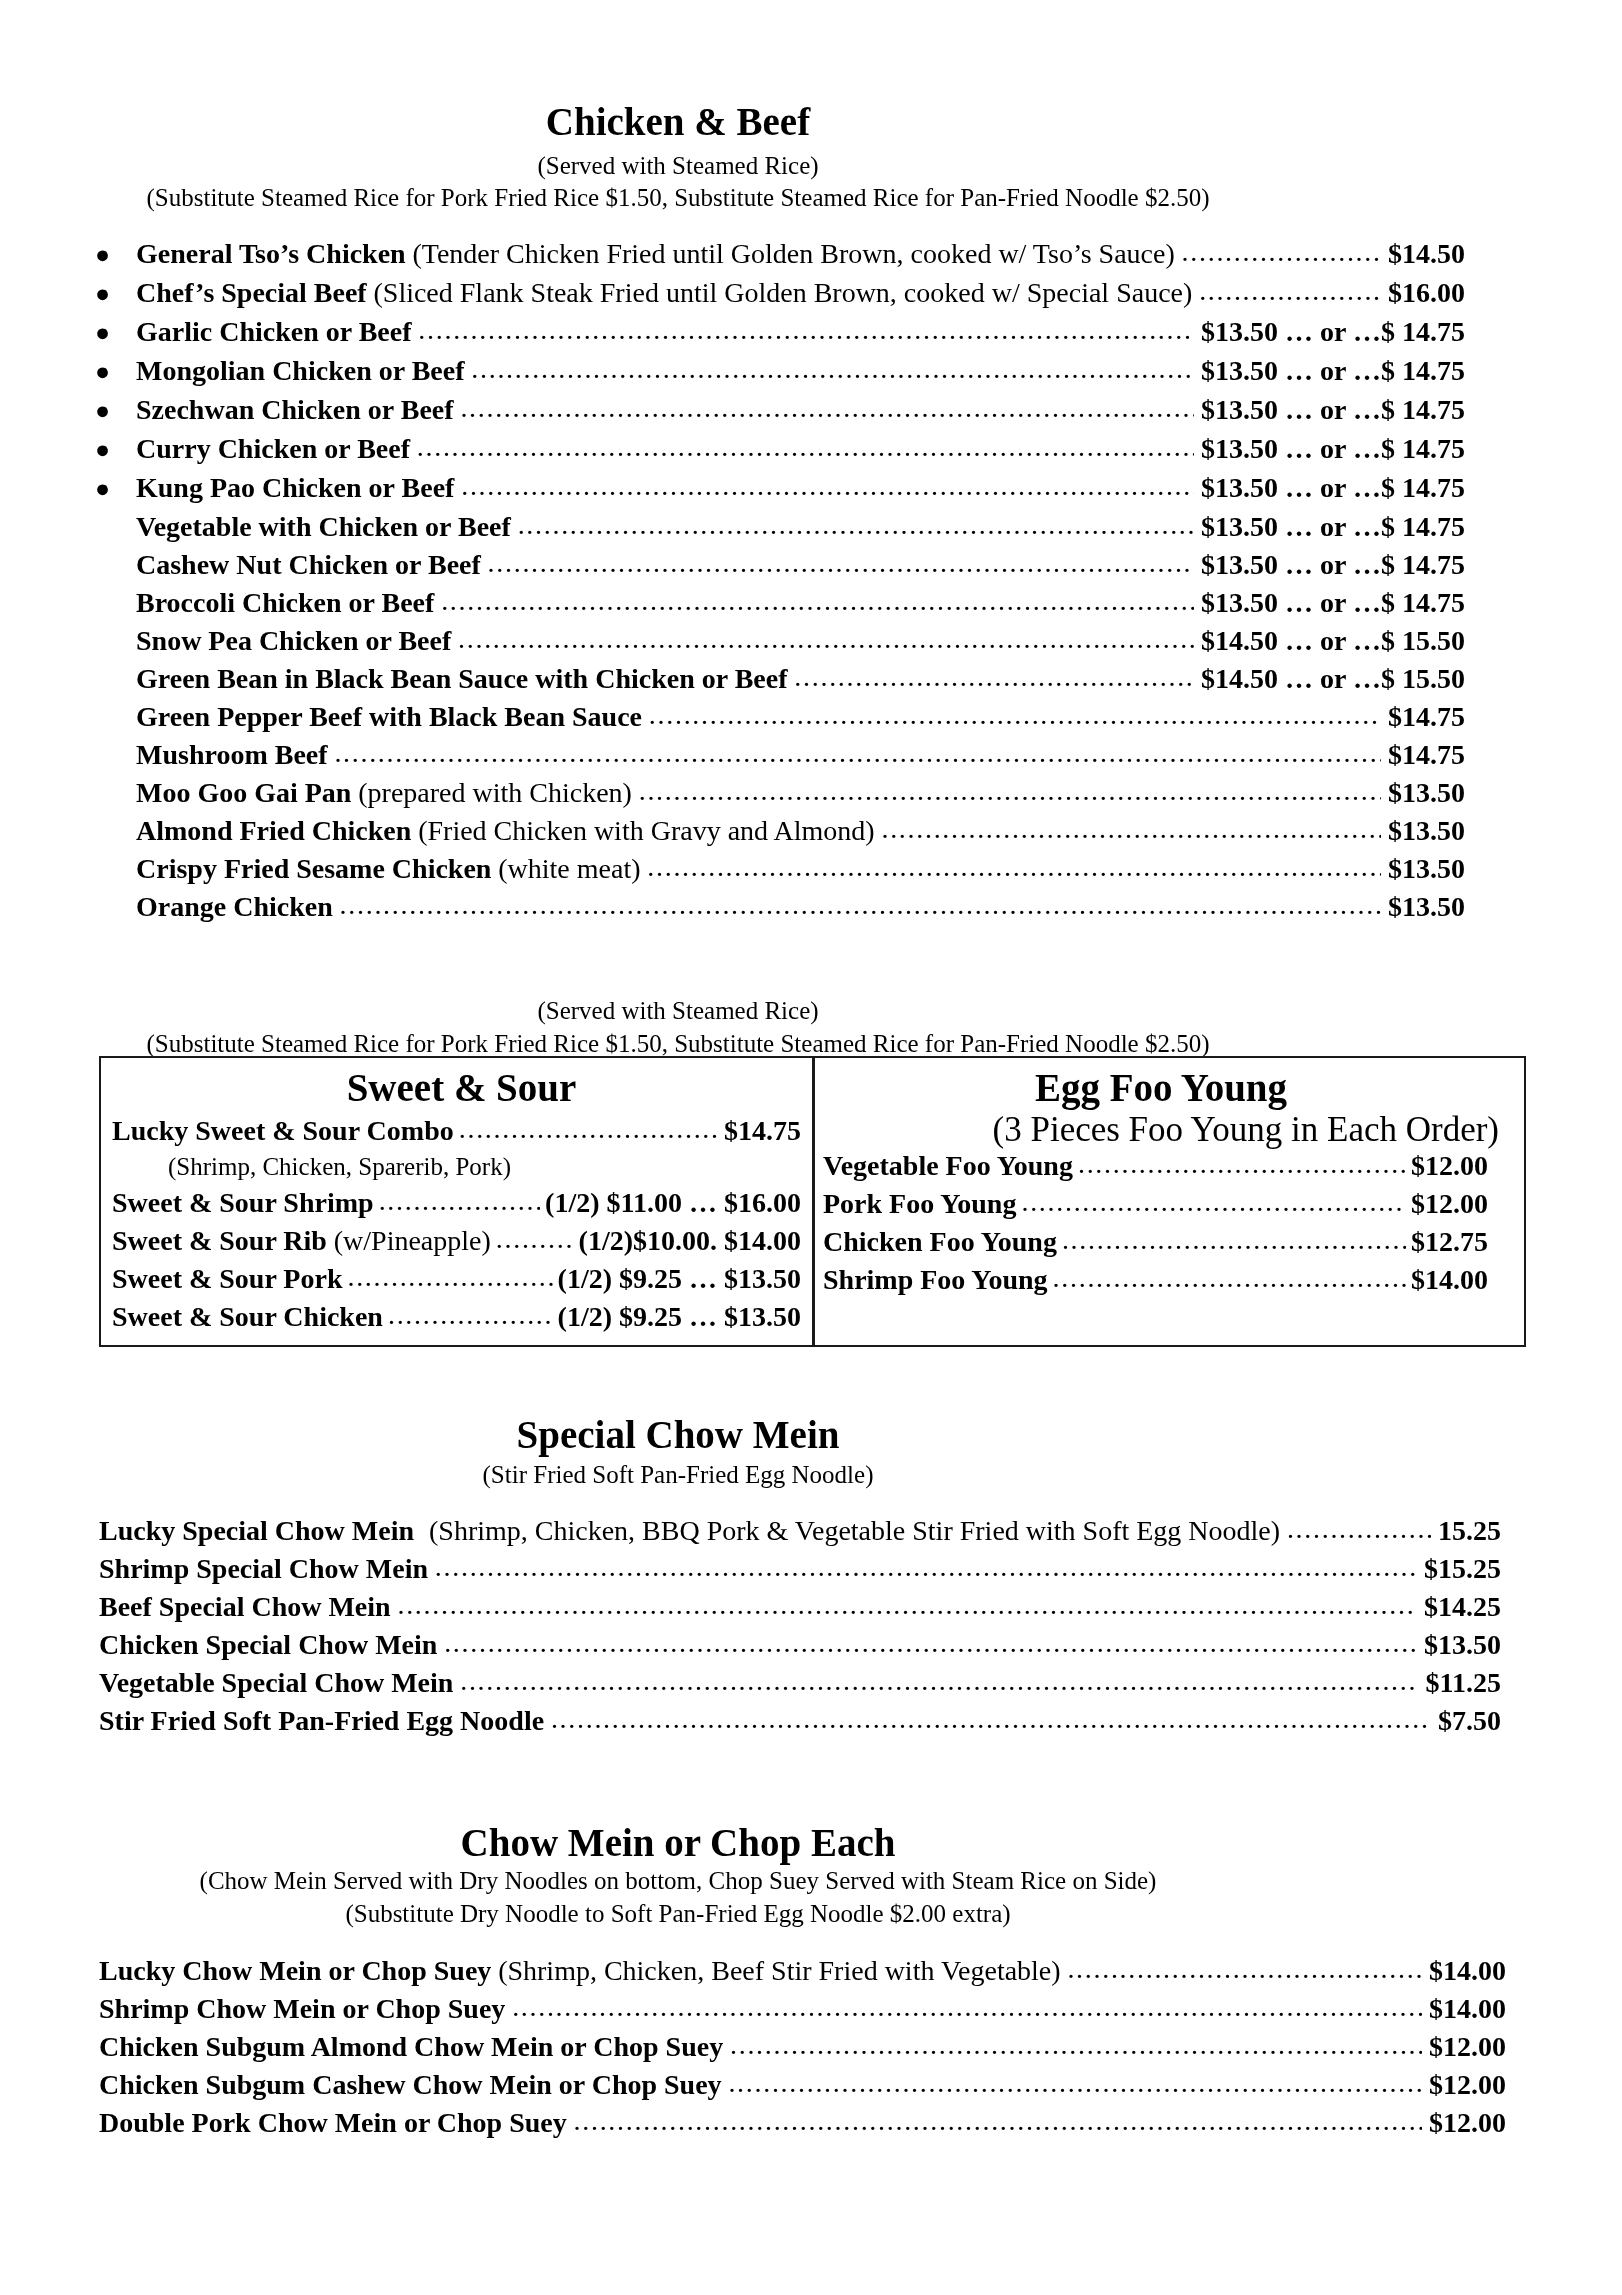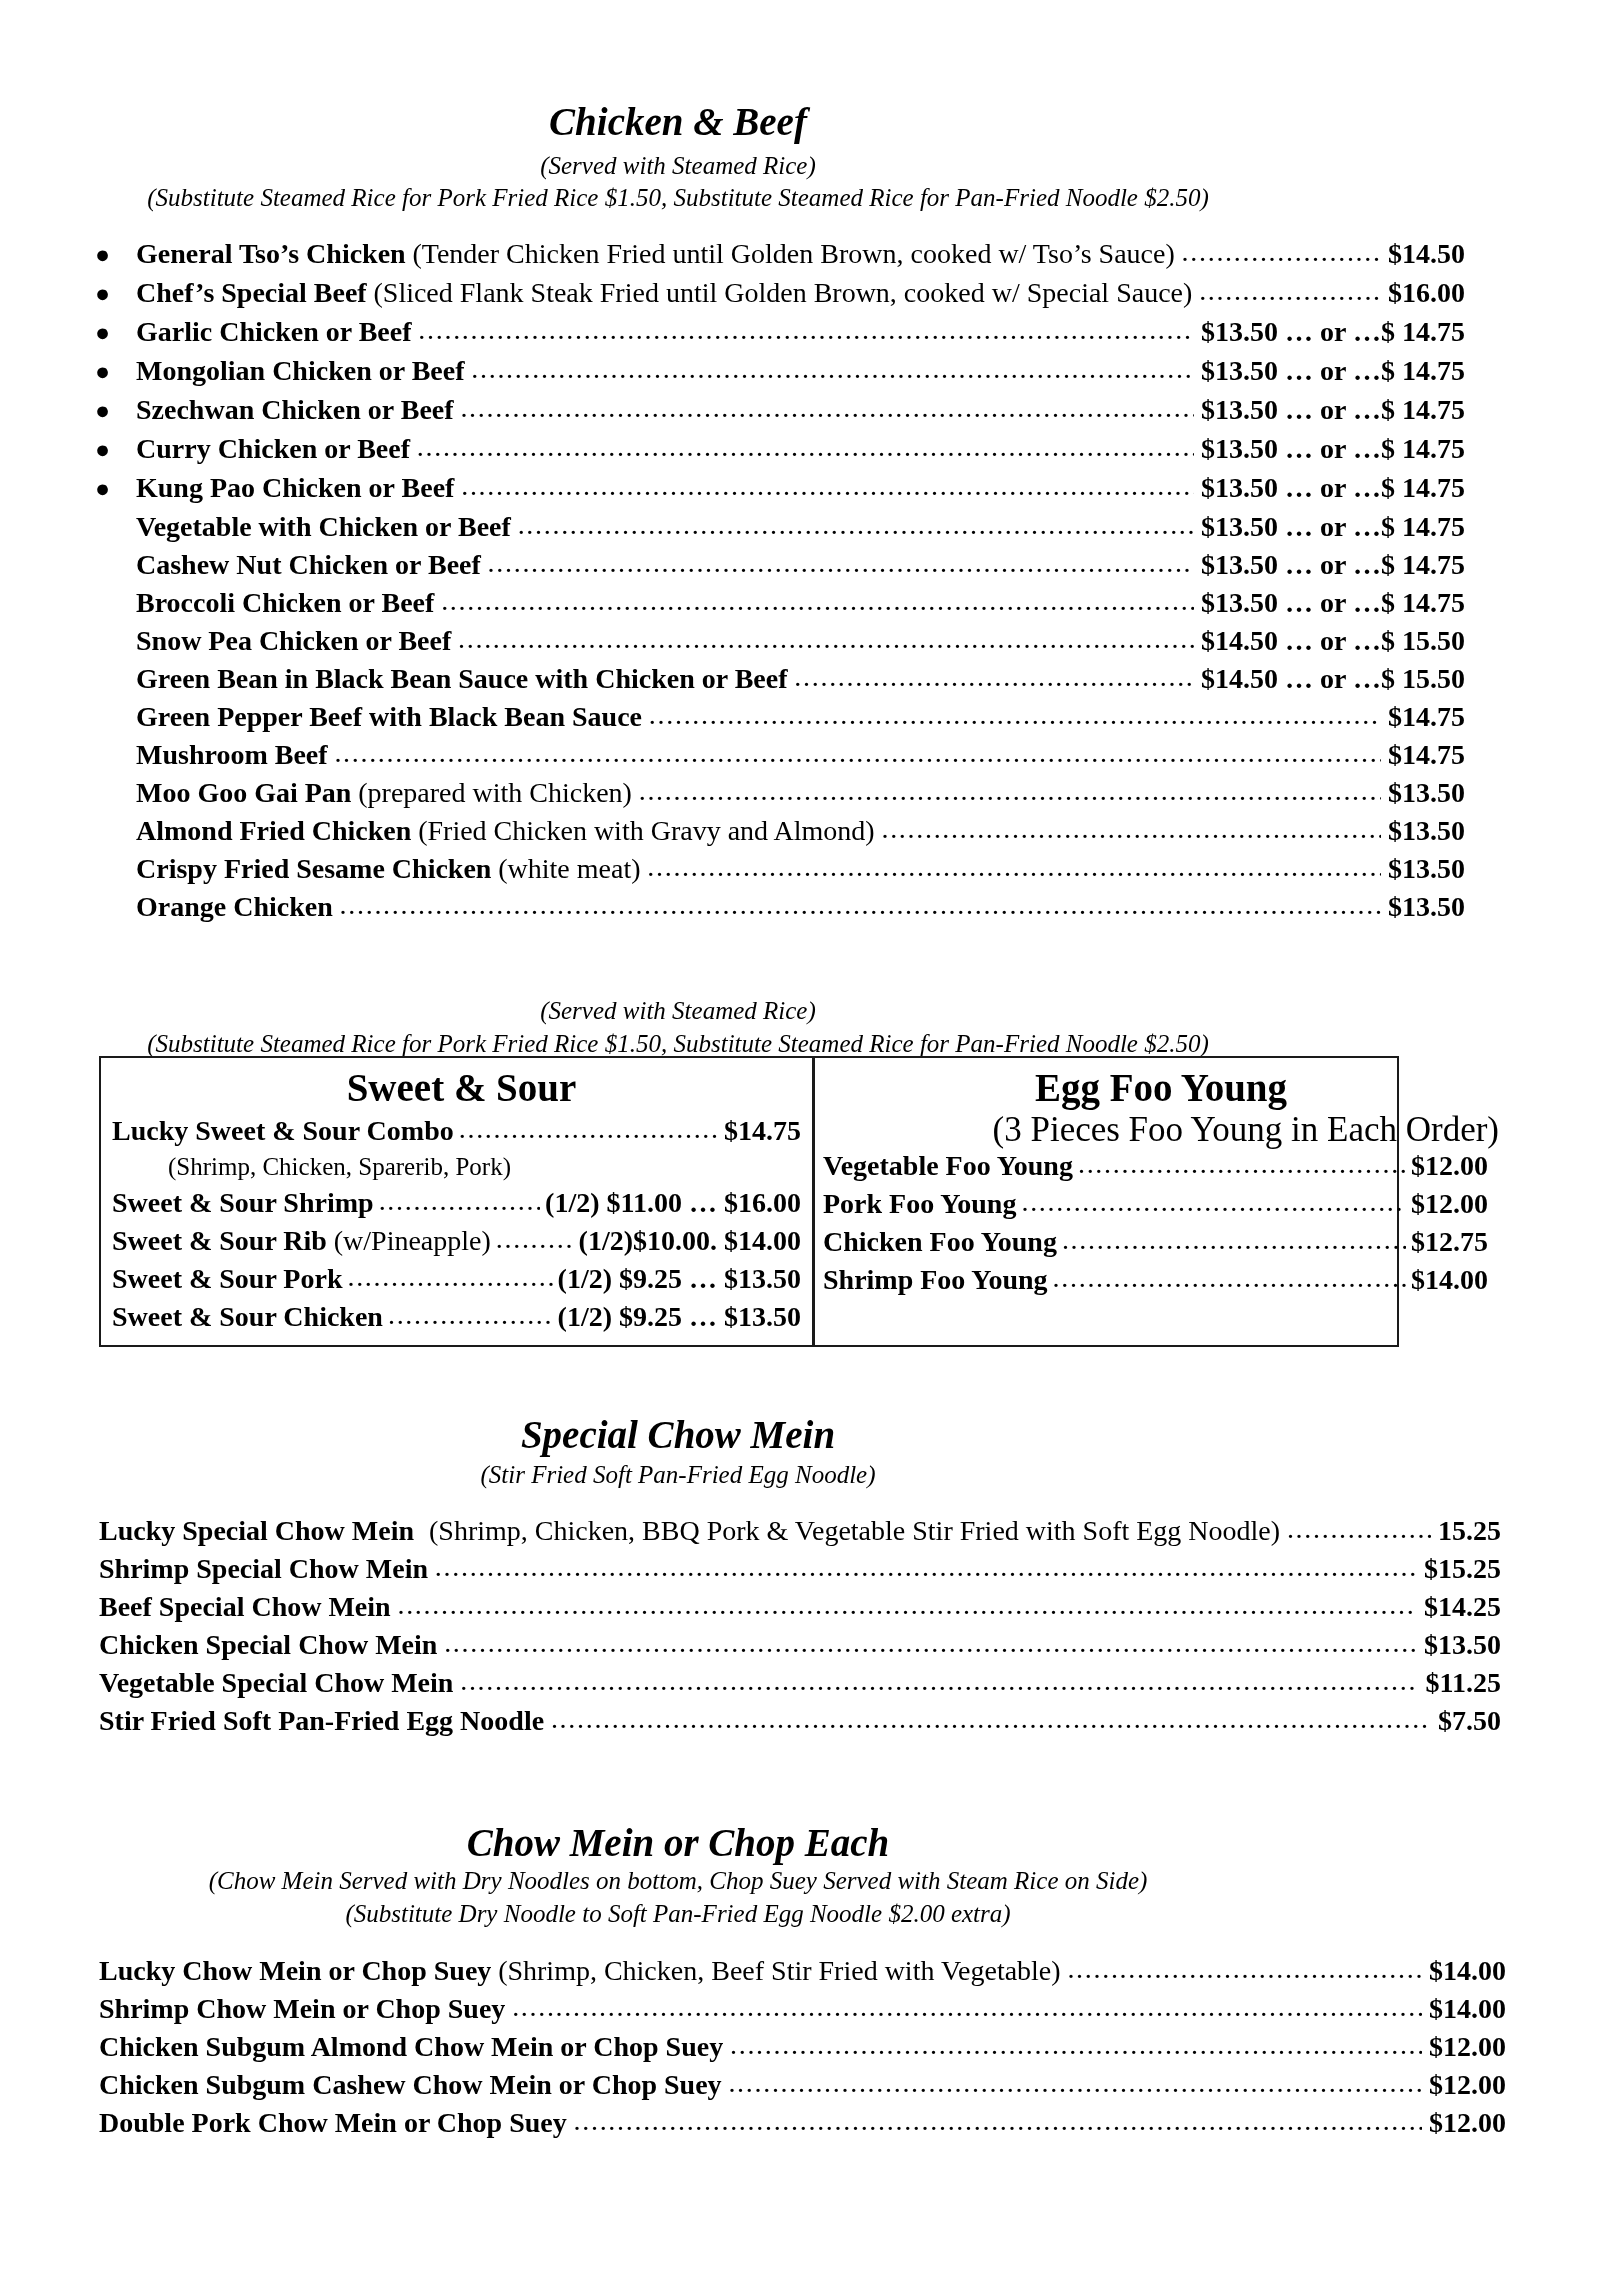--- a/index.html
+++ b/index.html
@@ -1,21 +1,21 @@
 <!DOCTYPE html>
 <html style="font-size:13.5px"><head>
 <meta charset="utf-8">
 <style>
   html, body { margin: 0; padding: 0; background: #ffffff; }
   body {
     width: 1622px; height: 2295px; position: relative; overflow: hidden;
     font-family: "Liberation Serif", "DejaVu Serif", serif; color: #000;
   }
   .abs { position: absolute; }
-  .center { left: 0; width: 1356px; text-align: center; font-style: italic; }
+  .center { left: 0; width: 1356px; text-align: center; }
   .title { font-weight: bold; font-size: 39px; line-height: 44px; }
   .sub { font-size: 25px; line-height: 32px; }
   .list { position: absolute; }
   .row {
     display: flex; align-items: baseline; white-space: nowrap;
     font-size: 28px; line-height: 38px; font-weight: bold;
   }
   .row .bullet { width: 41px; flex: 0 0 41px; font-size: 25px; }
   .row .nm { flex: 0 0 auto; }
   .row .desc { font-weight: normal; flex: 0 0 auto; }
@@ -23,21 +23,21 @@
   .row .lead {
     flex: 1 1 auto; overflow: hidden; font-weight: normal; margin: 0 6.8px;
     position: relative; top: -1.7px;
   }
   .row .lead::before {
     content: "....................................................................................................................................................................................................................................";
     letter-spacing: 1.7px;
   }
   .row .pr { flex: 0 0 auto; }
   .box {
-    position: absolute; left: 99px; top: 1056px; width: 1300px; height: 291px;
+    position: absolute; left: 99px; top: 1056px; width: 1427px; height: 291px;
     border: 2.5px solid #1a1a1a; box-sizing: border-box;
   }
   .box .divider { position: absolute; left: 711px; top: 0; bottom: 0; width: 2.5px; background: #1a1a1a; }
   .col { position: absolute; top: 0; }
   .col .ctitle { font-weight: bold; font-size: 39px; line-height: 49px; text-align: center; }
   .col .csub { font-size: 35px; line-height: 35px; text-align: right; }
   .col .row { font-size: 28px; line-height: 38px; }
   .col .row .lead { margin: 0 5px; }
   .indent-sub { font-size: 25px; line-height: 34px; font-weight: normal; padding-left: 56px; }
 </style>

